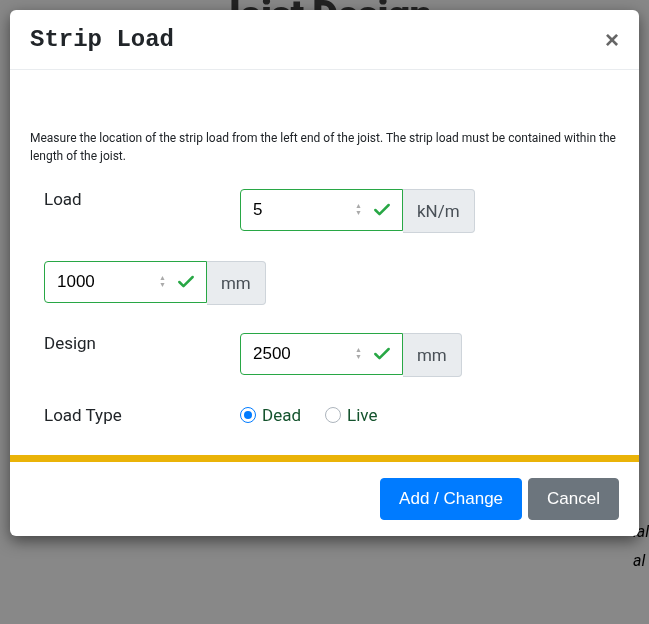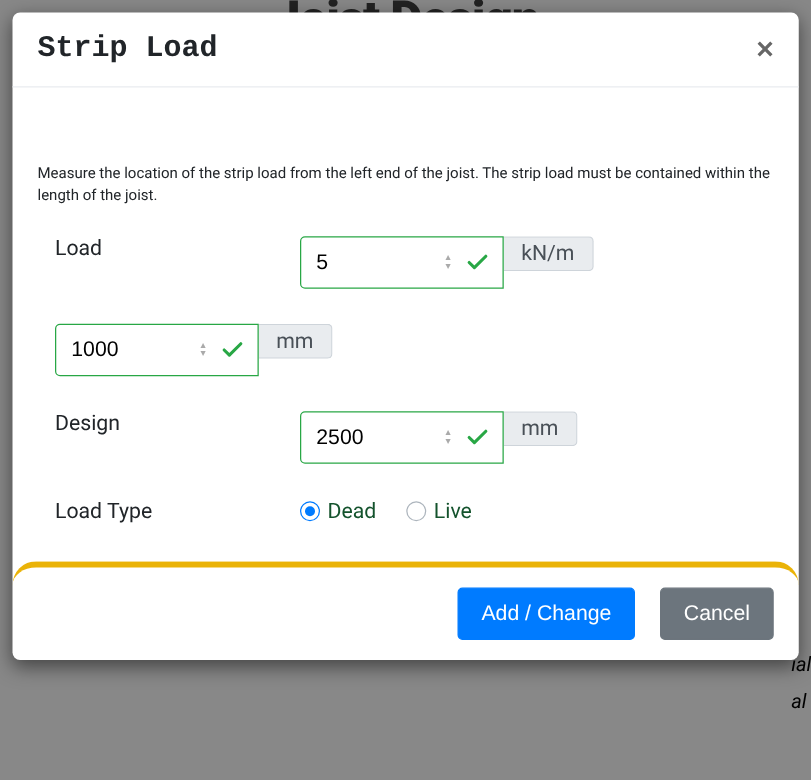--- a/index.html
+++ b/index.html
@@ -136,21 +136,21 @@
     .unit-addon {
       background: #e9ecef;
       border: 1px solid #ced4da;
       border-left: none;
       border-radius: 0 4px 4px 0;
       padding: 0 14px;
       font-size: 17px;
       color: #495057;
       display: flex;
       align-items: center;
-      height: 28px;
+      height: 44px;
     }
     .radio-group {
       display: flex;
       gap: 24px;
       align-items: center;
     }
     .radio-option {
       display: flex;
       align-items: center;
       gap: 6px;
@@ -173,25 +173,24 @@
       height: 8px;
       border-radius: 50%;
       background: #007bff;
     }
     .radio-label {
       font-size: 17px;
       color: #14532d;
     }
     .modal-footer {
       padding: 16px 20px;
-      border-top: 5px solid #eab308;
+      border-top: 7px solid #eab308;
       display: flex;
       justify-content: flex-end;
-      gap: 20px;
-      border-radius: 19px;
+      gap: 6px;
     }
     .btn {
       padding: 10px 18px;
       font-size: 17px;
       border-radius: 4px;
       border: 1px solid transparent;
       cursor: pointer;
       line-height: 1.2;
     }
     .btn-primary {

